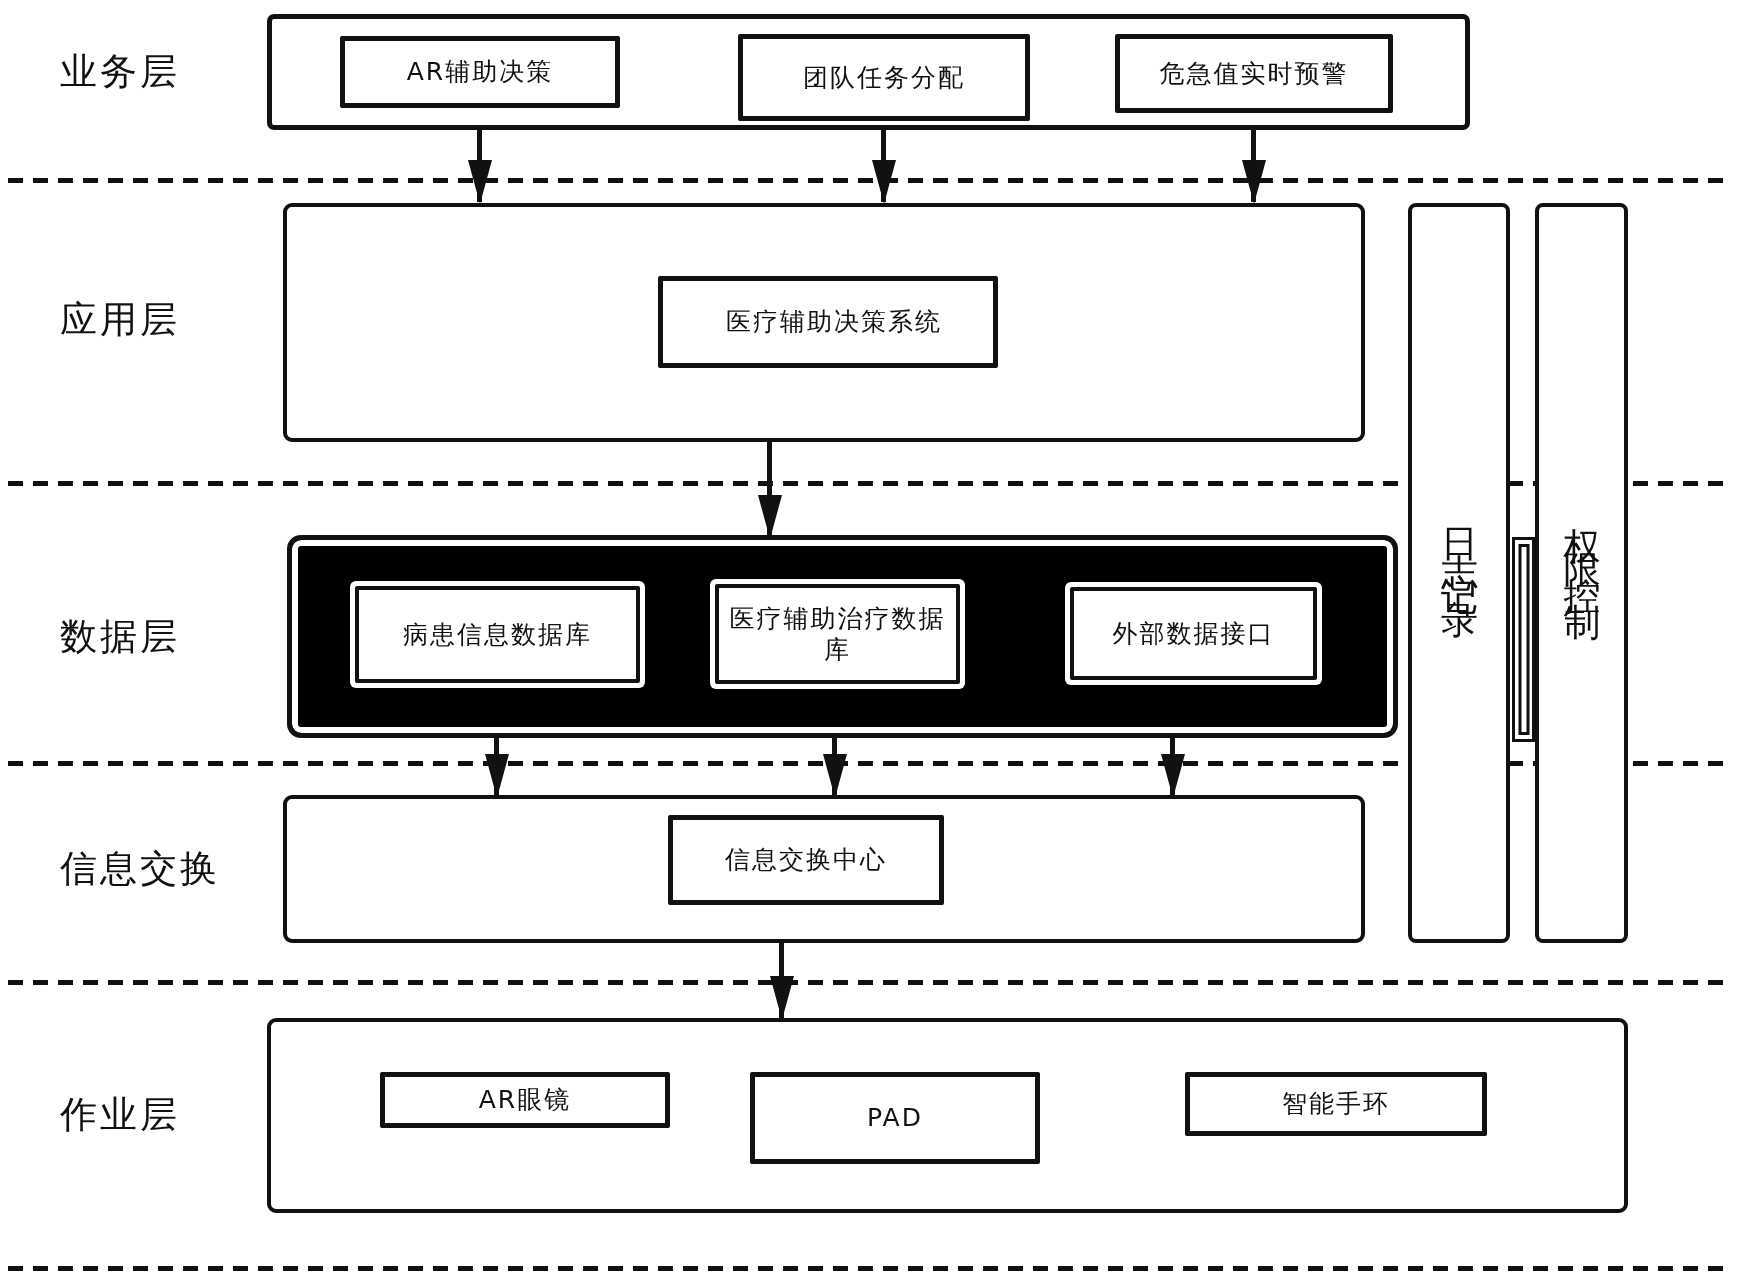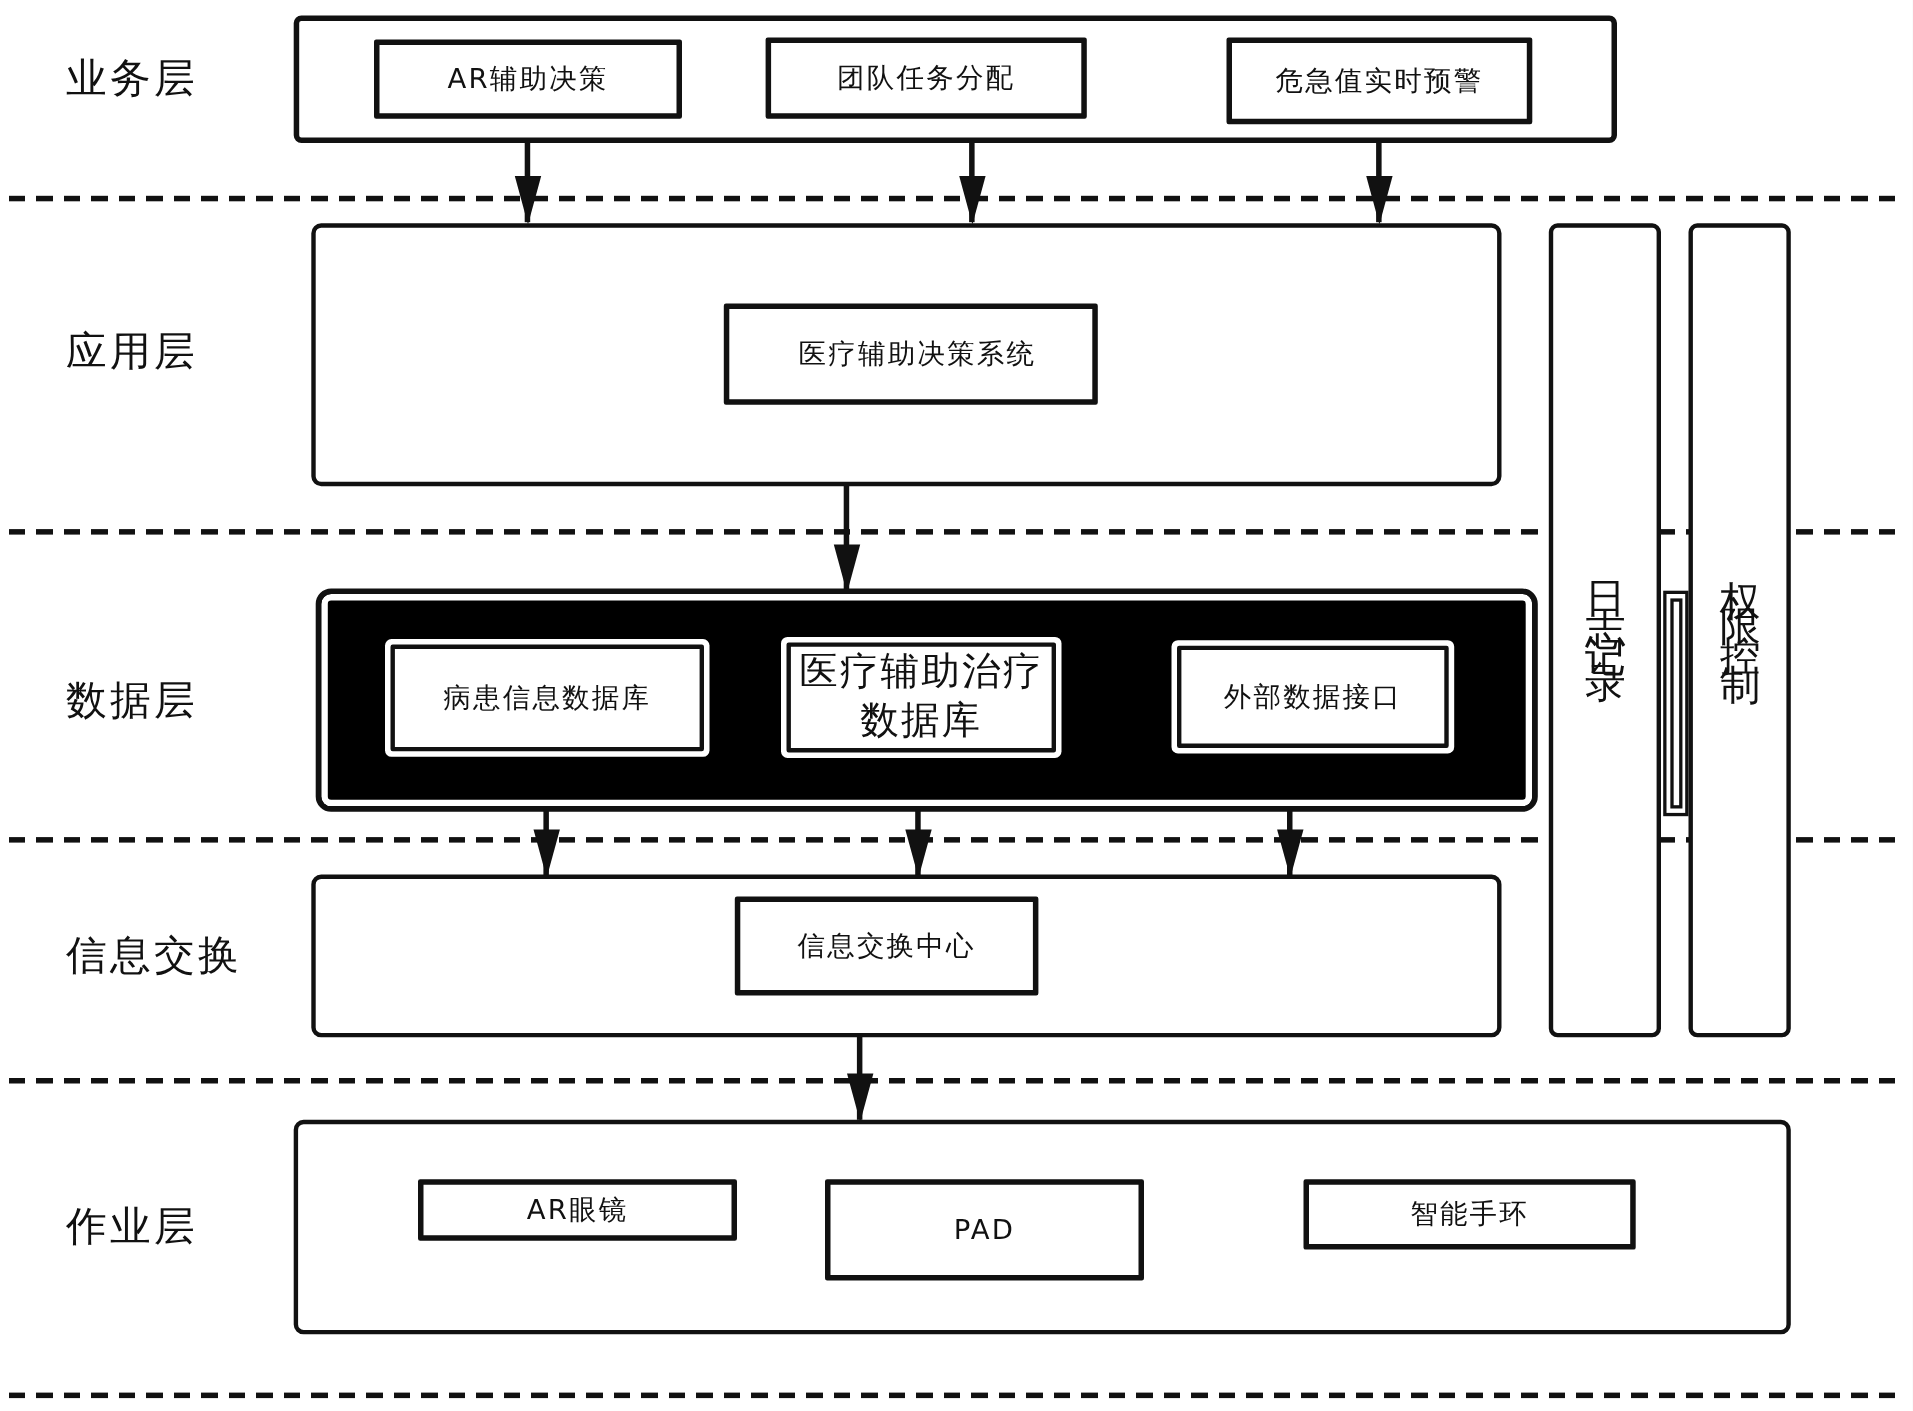--- a/index.html
+++ b/index.html
@@ -101,35 +101,35 @@
   <div class="dash" style="top:1266px;"></div>
 
   <div class="side-label" style="top:72px;">业务层</div>
   <div class="side-label" style="top:320px;">应用层</div>
   <div class="side-label" style="top:637px;">数据层</div>
   <div class="side-label" style="top:869px;">信息交换</div>
   <div class="side-label" style="top:1115px;">作业层</div>
 
   <div class="container" style="left:267px;top:14px;width:1203px;height:116px;"></div>
   <div class="node" style="left:340px;top:36px;width:280px;height:72px;">AR辅助决策</div>
-  <div class="node" style="left:696px;top:34px;width:292px;height:74px;text-align:right;">团队任务分配</div>
+  <div class="node" style="left:738px;top:34px;width:292px;height:87px;text-align:right;">团队任务分配</div>
   <div class="node" style="left:1115px;top:34px;width:278px;height:79px;">危急值实时预警</div>
 
   <div class="arrow" style="left:477px;top:128px;height:74px;"></div>
   <div class="arrow" style="left:881px;top:128px;height:74px;"></div>
   <div class="arrow" style="left:1251px;top:128px;height:74px;"></div>
 
   <div class="container thin" style="left:283px;top:203px;width:1082px;height:239px;"></div>
   <div class="node" style="left:658px;top:276px;width:340px;height:92px;padding-left:12px;">医疗辅助决策系统</div>
 
   <div class="arrow" style="left:767px;top:440px;height:97px;"></div>
 
   <div class="slab" style="left:287px;top:535px;width:1111px;height:203px;"></div>
   <div class="node on-dark" style="left:355px;top:586px;width:285px;height:97px;">病患信息数据库</div>
-  <div class="node on-dark" style="left:715px;top:584px;width:245px;height:100px;font-size:35px;">医疗辅助治疗数据库</div>
+  <div class="node on-dark" style="left:715px;top:584px;width:245px;height:100px;font-size:25px;">医疗辅助治疗数据库</div>
   <div class="node on-dark" style="left:1070px;top:587px;width:247px;height:93px;">外部数据接口</div>
 
   <div class="arrow" style="left:494px;top:736px;height:60px;"></div>
   <div class="arrow" style="left:832px;top:736px;height:60px;"></div>
   <div class="arrow" style="left:1170px;top:736px;height:60px;"></div>
 
   <div class="container thin" style="left:283px;top:795px;width:1082px;height:148px;"></div>
   <div class="node" style="left:668px;top:815px;width:276px;height:90px;">信息交换中心</div>
 
   <div class="arrow" style="left:779px;top:941px;height:77px;"></div>

